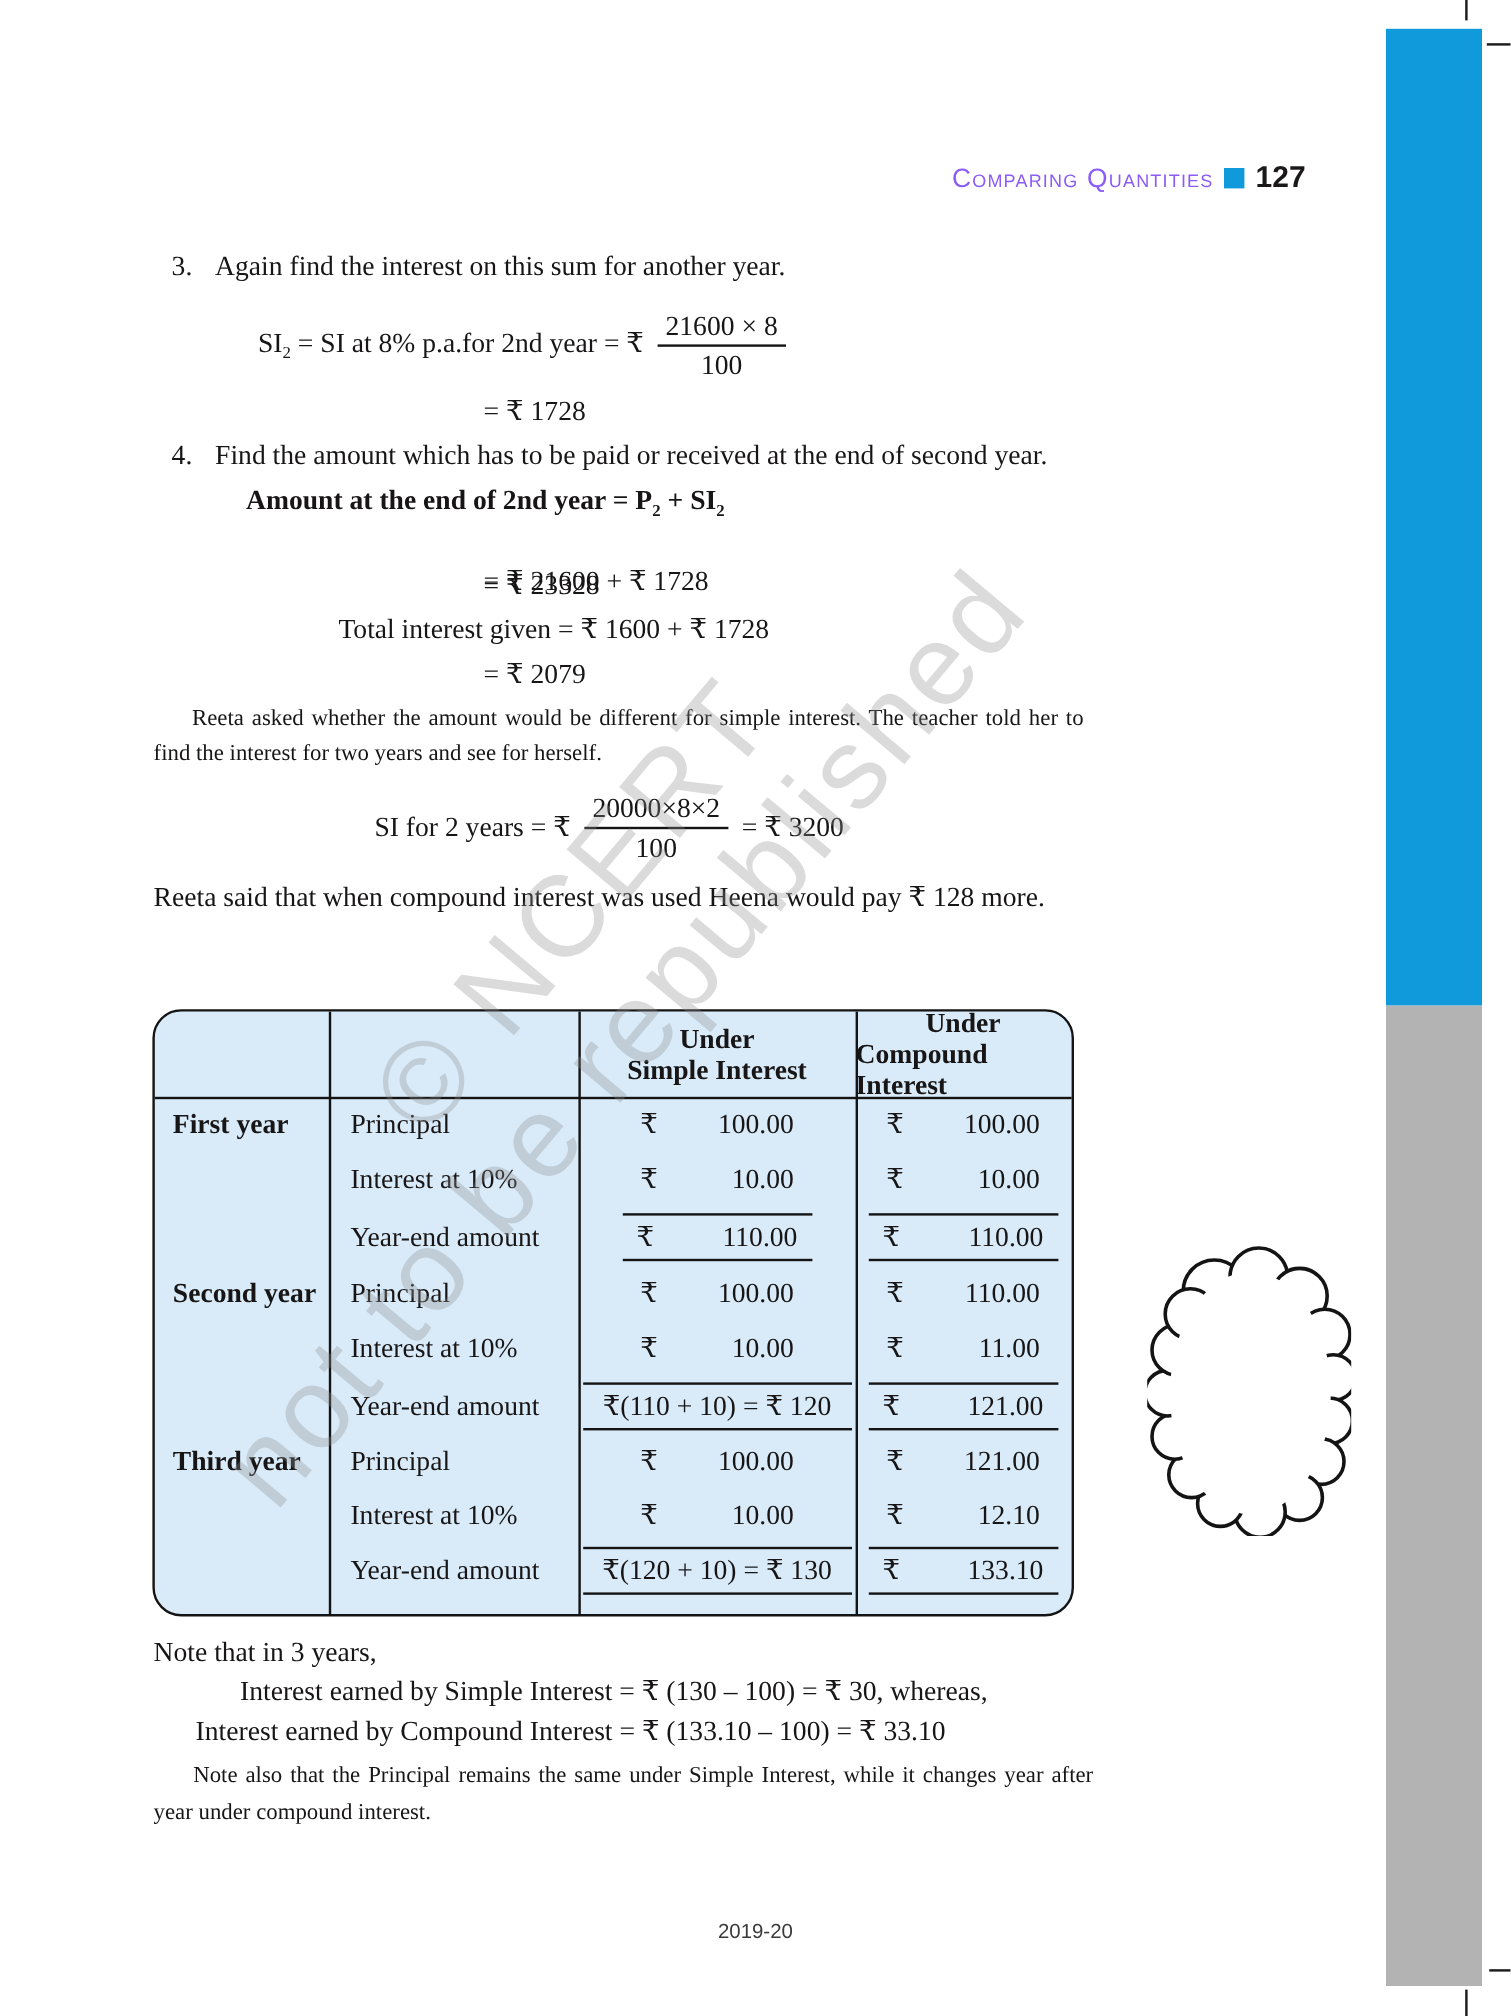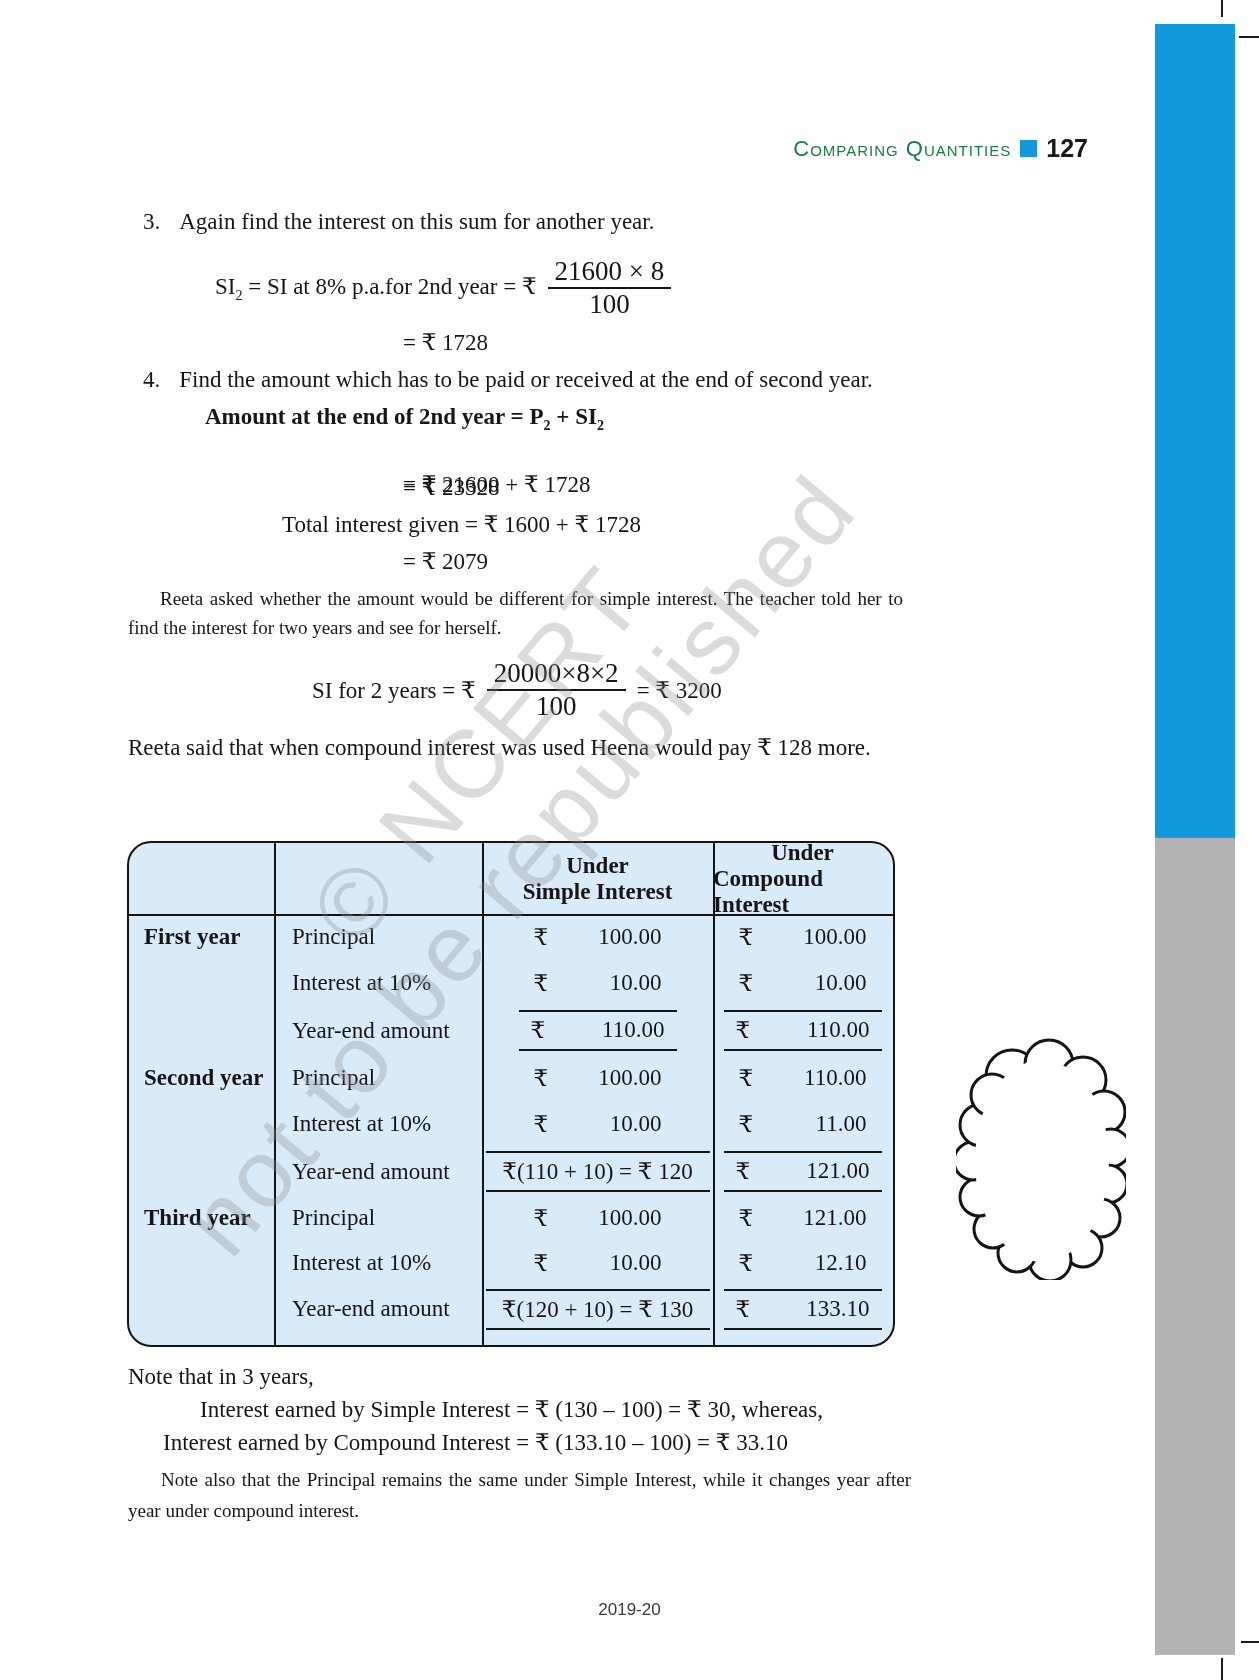--- a/index.html
+++ b/index.html
@@ -2,37 +2,37 @@
 <html><head>
 <meta charset="utf-8">
 <style>
   html,body{margin:0;padding:0;background:#ffffff;}
   .page{position:relative;width:1259px;height:1680px;background:#ffffff;overflow:hidden;
         font-family:"Liberation Serif","DejaVu Serif",serif;color:#171515;}
 
   
   .header{position:absolute;top:134px;left:640px;width:448px;display:flex;align-items:center;justify-content:flex-end;gap:9px;}
   .header-title{font-family:"Liberation Sans","DejaVu Sans",sans-serif;font-variant:small-caps;
-                font-size:22px;letter-spacing:1px;color:#15803d;font-weight:500;}
+                font-size:22px;letter-spacing:1px;color:#8b5cf6;font-weight:500;}
   .header-square{width:17px;height:17px;background:#109ADB;}
   .header-num{font-family:"Liberation Sans","DejaVu Sans",sans-serif;font-weight:bold;font-size:25px;color:#1b1819;}
 
   
   .bar-blue{position:absolute;left:1155px;top:24px;width:80px;height:814px;background:#109ADB;}
   .bar-gray{position:absolute;left:1155px;top:838px;width:80px;height:817px;background:#B3B3B3;}
   .cmark{position:absolute;background:#1a1a1a;}
 
   
   .line{position:absolute;font-size:23px;line-height:28px;white-space:nowrap;}
   .para{position:absolute;font-size:19px;line-height:29px;text-align:justify;}
   .numitem{display:flex;gap:19px;}
 
   
   .formula{position:absolute;display:flex;align-items:center;gap:11px;font-size:23px;white-space:nowrap;}
-  .frac{display:inline-block;text-align:center;font-size:27px;line-height:31px;}
+  .frac{display:inline-block;text-align:center;font-size:23px;line-height:31px;}
   .frac .num{display:block;padding:0 7px;border-bottom:2px solid #141414;}
   .frac .den{display:block;}
   sub{font-size:14px;}
 
   
   .chart{position:absolute;left:127px;top:841px;width:768px;height:506px;box-sizing:border-box;
          background:#D9EAF8;border:2.5px solid #141414;border-radius:24px;}
   .vline{position:absolute;top:0;bottom:0;width:2.2px;background:#141414;}
   .hline{position:absolute;left:0;right:0;top:71px;height:2.2px;background:#141414;}
   .grid{position:absolute;left:0;top:0;right:0;display:grid;

